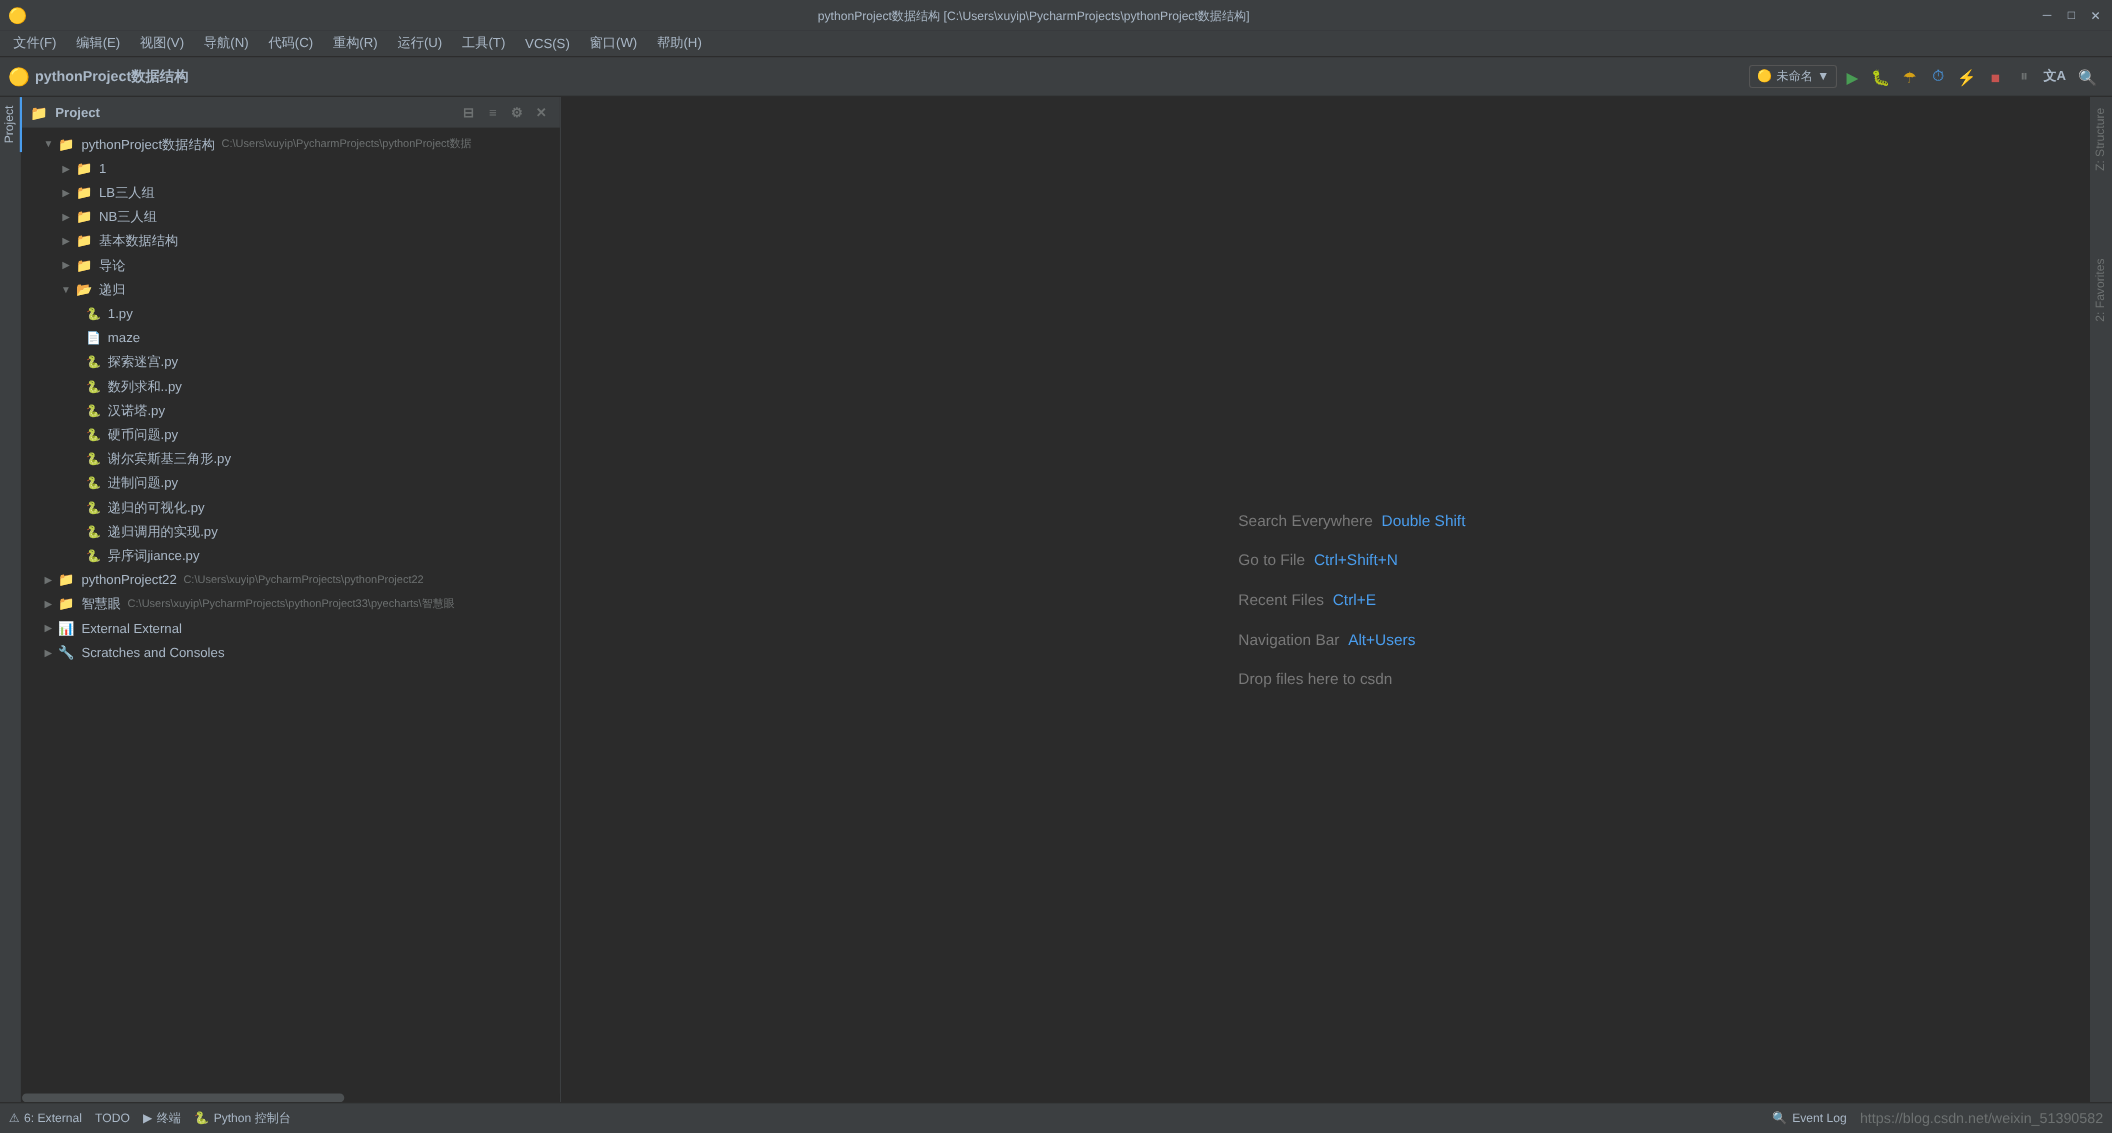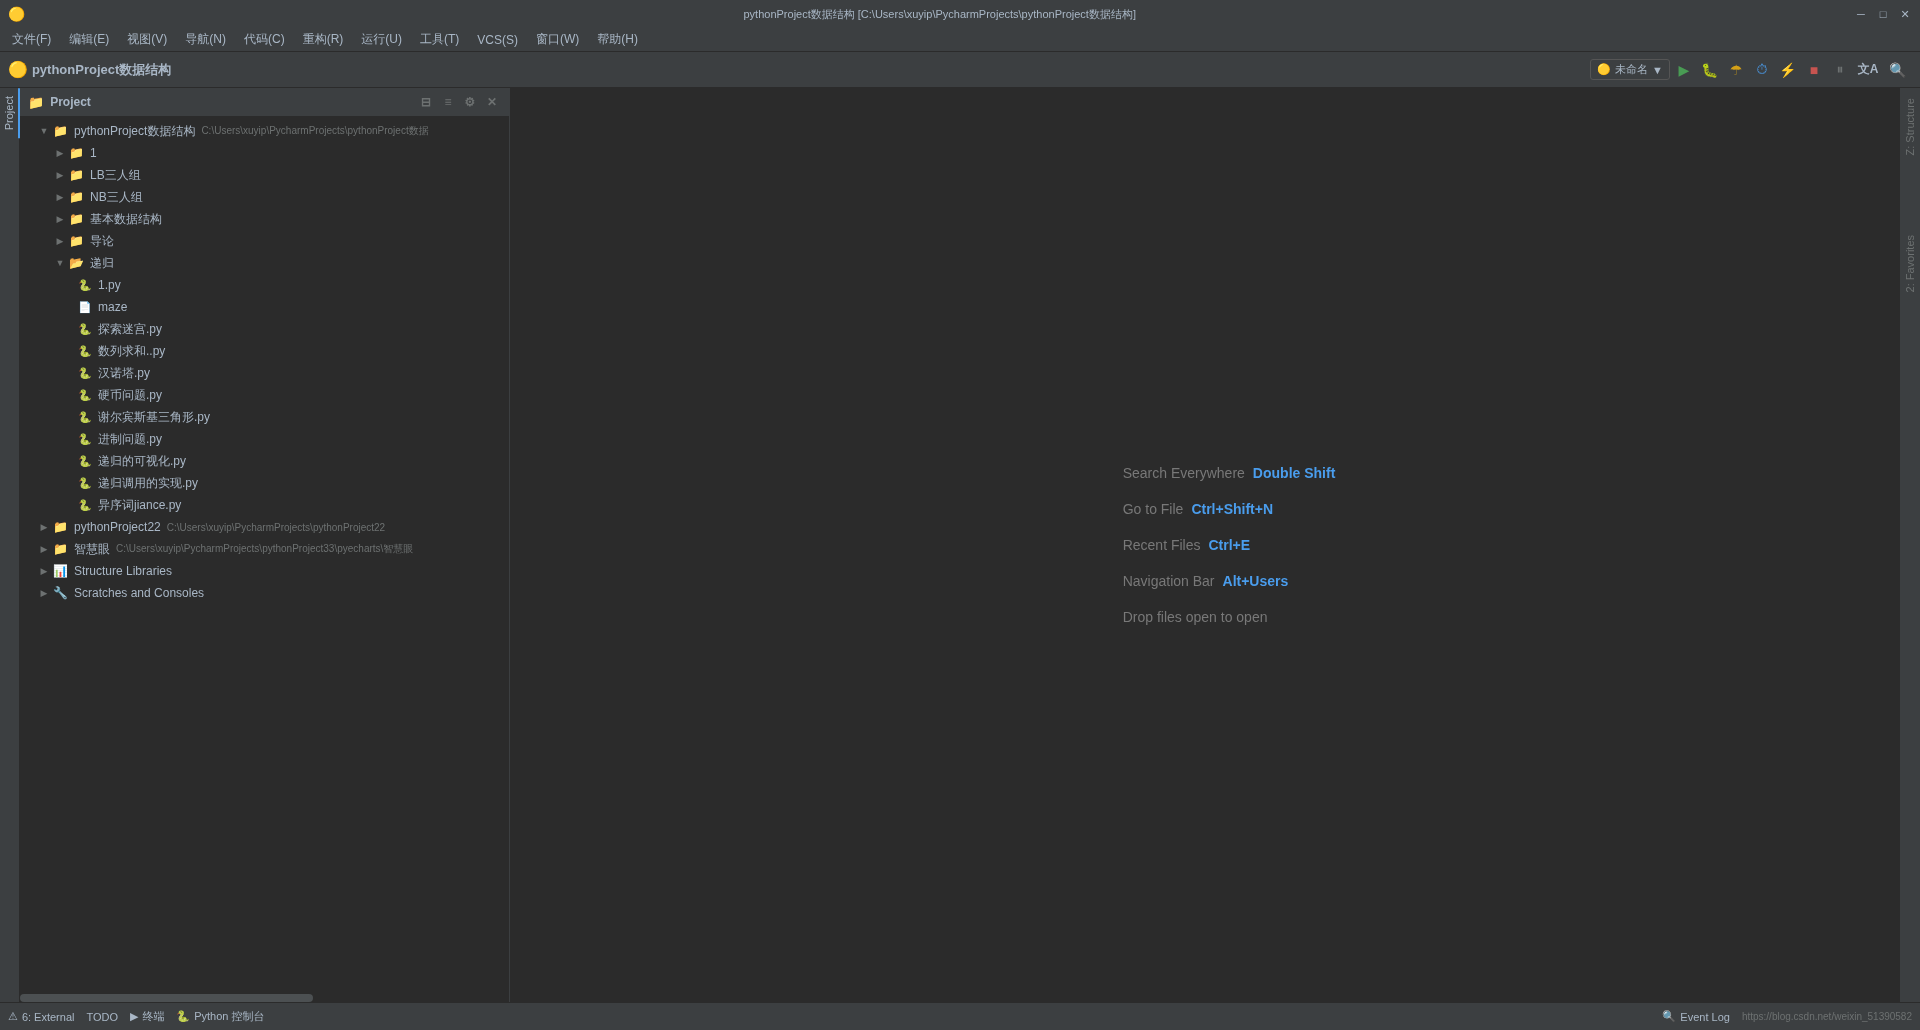--- a/index.html
+++ b/index.html
@@ -255,21 +255,20 @@
       align-items: center;
       gap: 8px;
       font-size: 14px;
       margin-left: 48px;
     }
     .hint-label {
       color: #787878;
     }
     .hint-shortcut {
       color: #4a9ded;
-      font-weight: bold;
     }
     .hint-plain {
       color: #787878;
     }
 
     
     .side-tabs-right {
       width: 20px;
       background: #3c3f41;
       display: flex;
@@ -329,21 +328,21 @@
       color: #a9b7c6;
       cursor: pointer;
     }
     .bottom-right {
       margin-left: auto;
       display: flex;
       align-items: center;
       gap: 12px;
     }
     .bottom-status {
-      font-size: 10px;
+      font-size: 13px;
       color: #6d7171;
     }
 
     
     .tree-scrollbar {
       height: 8px;
       background: #2b2b2b;
       flex-shrink: 0;
     }
     .tree-scrollbar-thumb {
@@ -592,21 +591,21 @@
         <span class="tree-arrow">▶</span>
         <span class="tree-icon icon-root" style="font-size:12px;">📁</span>
         <span>智慧眼</span>
         <span style="color:#6d7171; font-size:10px; margin-left:6px;">C:\Users\xuyip\PycharmProjects\pythonProject33\pyecharts\智慧眼</span>
       </div>
 
       <div class="tree-item">
         <span class="tree-indent"></span>
         <span class="tree-arrow">▶</span>
         <span class="tree-icon icon-library" style="font-size:12px;">📊</span>
-        <span>Structure Libraries</span>
+        <span>External External</span>
       </div>
 
       <div class="tree-item">
         <span class="tree-indent"></span>
         <span class="tree-arrow">▶</span>
         <span class="tree-icon icon-scratch" style="font-size:12px;">🔧</span>
         <span>Scratches and Consoles</span>
       </div>
 
     </div>
@@ -628,21 +627,21 @@
       </div>
       <div class="hint-row">
         <span class="hint-label">Recent Files</span>
         <span class="hint-shortcut">Ctrl+E</span>
       </div>
       <div class="hint-row">
         <span class="hint-label">Navigation Bar</span>
         <span class="hint-shortcut">Alt+Users</span>
       </div>
       <div class="hint-row">
-        <span class="hint-plain">Drop files open to open</span>
+        <span class="hint-plain">Drop files here to csdn</span>
       </div>
     </div>
   </div>
 
   <div class="side-tabs-right">
     <div class="side-tab-right" style="color:#6d7171; font-size:11px; writing-mode:vertical-rl; padding:10px 4px;">Z: Structure</div>
     <div class="side-tab-right" style="color:#6d7171; font-size:11px; writing-mode:vertical-rl; padding:10px 4px; margin-top:60px;">2: Favorites</div>
   </div>
 
 </div>

